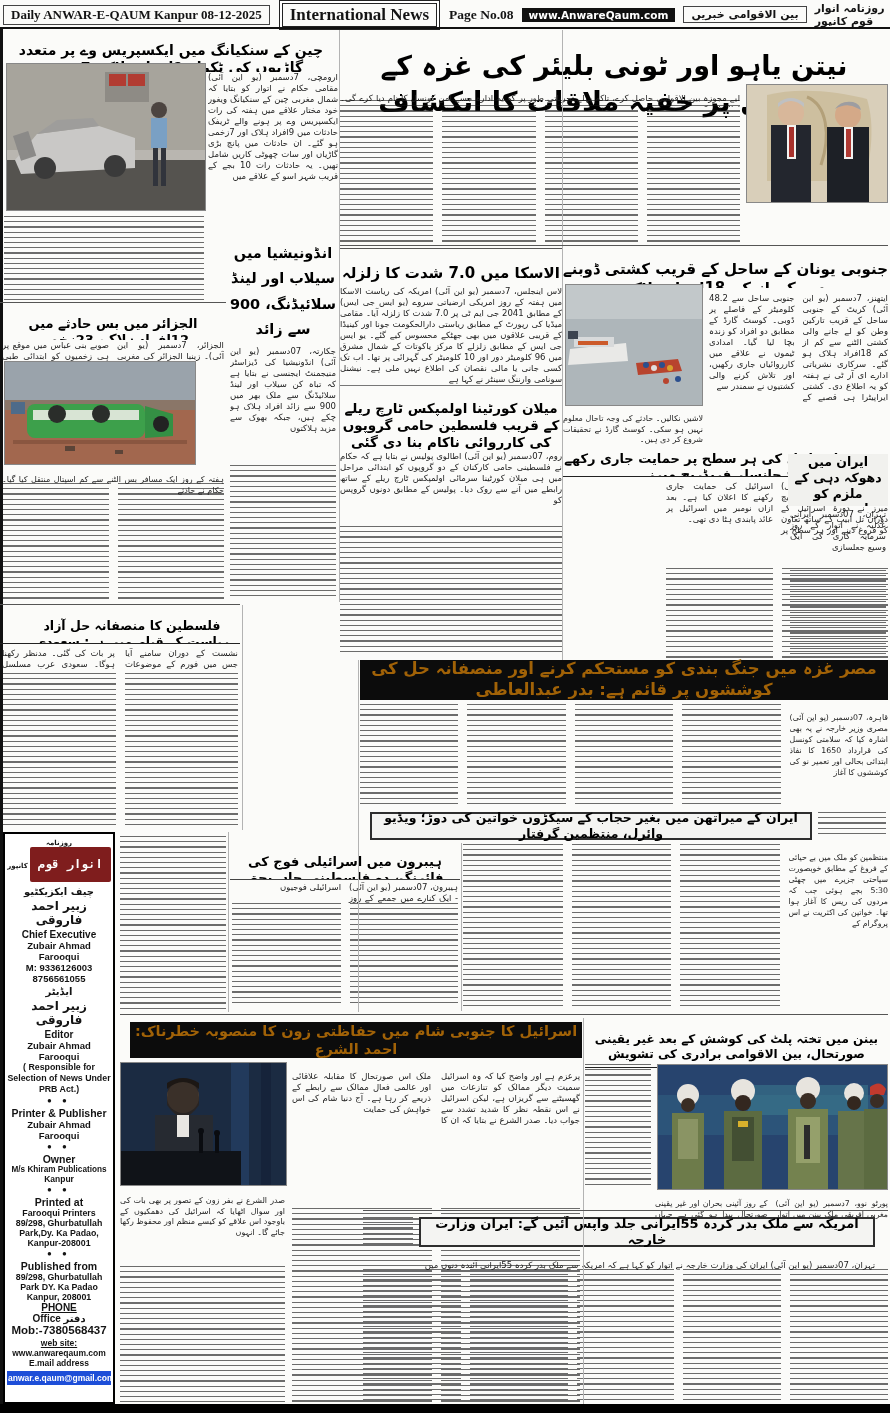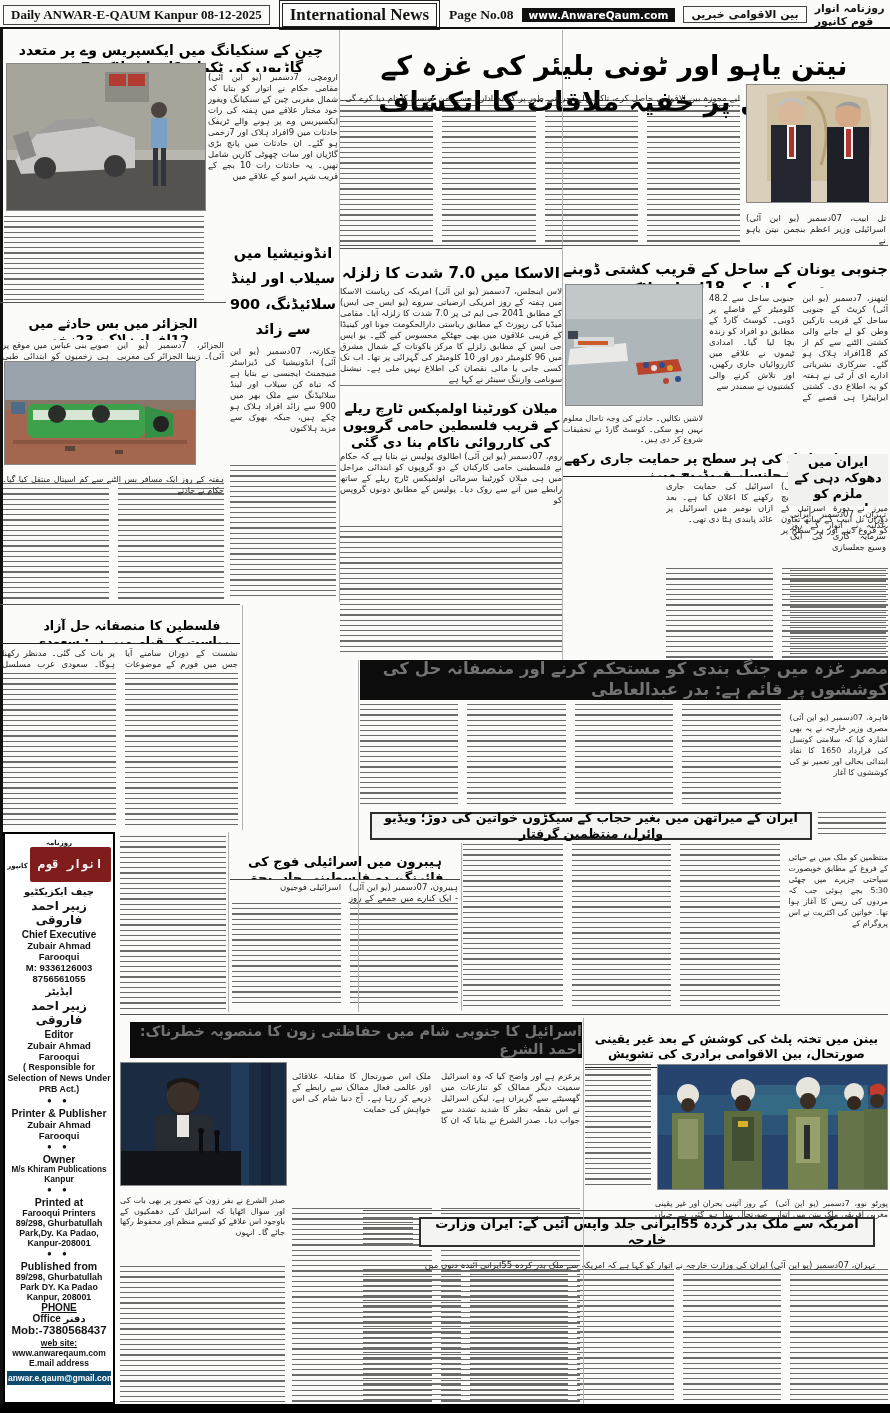--- a/index.html
+++ b/index.html
@@ -8,40 +8,40 @@
   .abs{position:absolute;box-sizing:border-box;}
   .serif{font-family:"Liberation Serif","DejaVu Serif",serif;}
   .h-ur{direction:rtl;font-weight:bold;color:#000;text-align:center;line-height:1.25;
         overflow:hidden;}
   .lead{direction:rtl;font-size:8.5px;line-height:11px;text-align:justify;color:#222;
         overflow:hidden;}
   .sim{background-image:repeating-linear-gradient(to bottom,rgba(20,20,20,.62) 0 1.2px,transparent 1.2px 5.2px);}
   .cols{display:flex;flex-direction:row-reverse;gap:9px;}
   .cols>div{flex:1;}
   .blackbar{background:#0c0c0c;color:#fff;display:flex;align-items:center;justify-content:center;}
-  .blackbar .h-ur{color:#737373;text-align:right;}
+  .blackbar .h-ur{color:#a16207;}
   .boxhead{border:2px solid #2e2e2e;background:#f4f4f2;display:flex;align-items:center;justify-content:flex-start;}
   .vline{position:absolute;width:1px;background:#b3b3b3;}
   .hline{position:absolute;height:1px;background:#555;}
   .photo{position:absolute;overflow:hidden;border:1px solid #888;}
   .photo svg{display:block;width:100%;height:100%;}
   .cap{direction:rtl;font-size:8px;line-height:10.5px;text-align:justify;color:#222;}
   
   .mast{display:flex;align-items:center;gap:8px;font-weight:bold;}
   .mbox{border:1px solid #444;padding:1px 7px;white-space:nowrap;}
   .mdouble{border:1px solid #222;box-shadow:0 0 0 2px #fff,0 0 0 3px #222;margin:0 4px;}
   .mblack{background:#111;color:#fff;border:none;}
   
   .pub{border:2px solid #000;background:#fff;text-align:center;font-weight:bold;
        font-family:"Liberation Sans",sans-serif;padding:5px 2px;overflow:hidden;}
   .pub .u{font-family:"DejaVu Sans",sans-serif;direction:rtl;}
   .pub .dots{letter-spacing:4px;font-size:8px;line-height:12px;}
   .pub .logo{background:#7f1d1d;color:#fff;display:inline-block;padding:10px 8px;font-size:12px;
              border-radius:2px;font-weight:bold;font-family:Liberation Mono, monospace;}
-  .pub .eml{background:#0c4a6e;color:#fff;font-size:8.5px;padding:2px 1px;margin-top:3px;}
+  .pub .eml{background:#1d4ed8;color:#fff;font-size:8.5px;padding:2px 1px;margin-top:3px;}
 </style>
 </head>
 <body>
 
 <div class="page">
 
   <div class="abs mast" style="left:3px;top:3px;width:884px;height:23px;">
     <span class="mbox serif" style="font-size:13px;">Daily ANWAR-E-QAUM Kanpur 08-12-2025</span>
     <span class="mbox mdouble serif" style="font-size:17px;">International News</span>
     <span class="serif" style="font-size:13.5px;">Page No.08</span>
@@ -122,21 +122,20 @@
         <rect x="24" y="40" width="40" height="77" fill="#23262e"></rect>
         <rect x="40" y="40" width="9" height="34" fill="#f2f2f0"></rect>
         <rect x="42" y="42" width="5" height="30" fill="#a8322c"></rect>
         <circle cx="101" cy="30" r="13" fill="#d4a988"></circle>
         <path d="M88,24 q6,-9 18,-7 q7,2 8,8 l-4,-2 q-10,-6 -22,1 z" fill="#9d9da1"></path>
         <rect x="80" y="42" width="42" height="75" fill="#1d2026"></rect>
         <rect x="97" y="42" width="9" height="32" fill="#f2f2f0"></rect>
         <rect x="99" y="44" width="5" height="28" fill="#b03a33"></rect>
       </svg>
     </div>
-    <p class="abs lead" style="left:406px;top:174px;width:140px;height:40px;">تل ابیب، 07دسمبر (یو این آئی) اسرائیلی وزیر اعظم بنجمن نیتن یاہو نے</p>
     <p class="abs lead" style="left:0;top:54px;width:400px;height:14px;">لیے مجوزہ بین الاقوامی حاصل کرے، تاکہ پہلے تجرباتی طور پر کہ یہ ادارہ جسے امن کونسل کا نام دیا کرے گی۔ اطلاعات کے مطابق</p>
     <div class="abs cols" style="left:0;top:70px;width:400px;height:144px;">
       <div class="sim"></div>
         <div class="sim"></div>
         <div class="sim"></div>
         <div class="sim"></div>
     </div>
   </section>
 
   <section class="abs" style="left:340px;top:248px;width:222px;height:135px;border-top:1px solid #555;">

